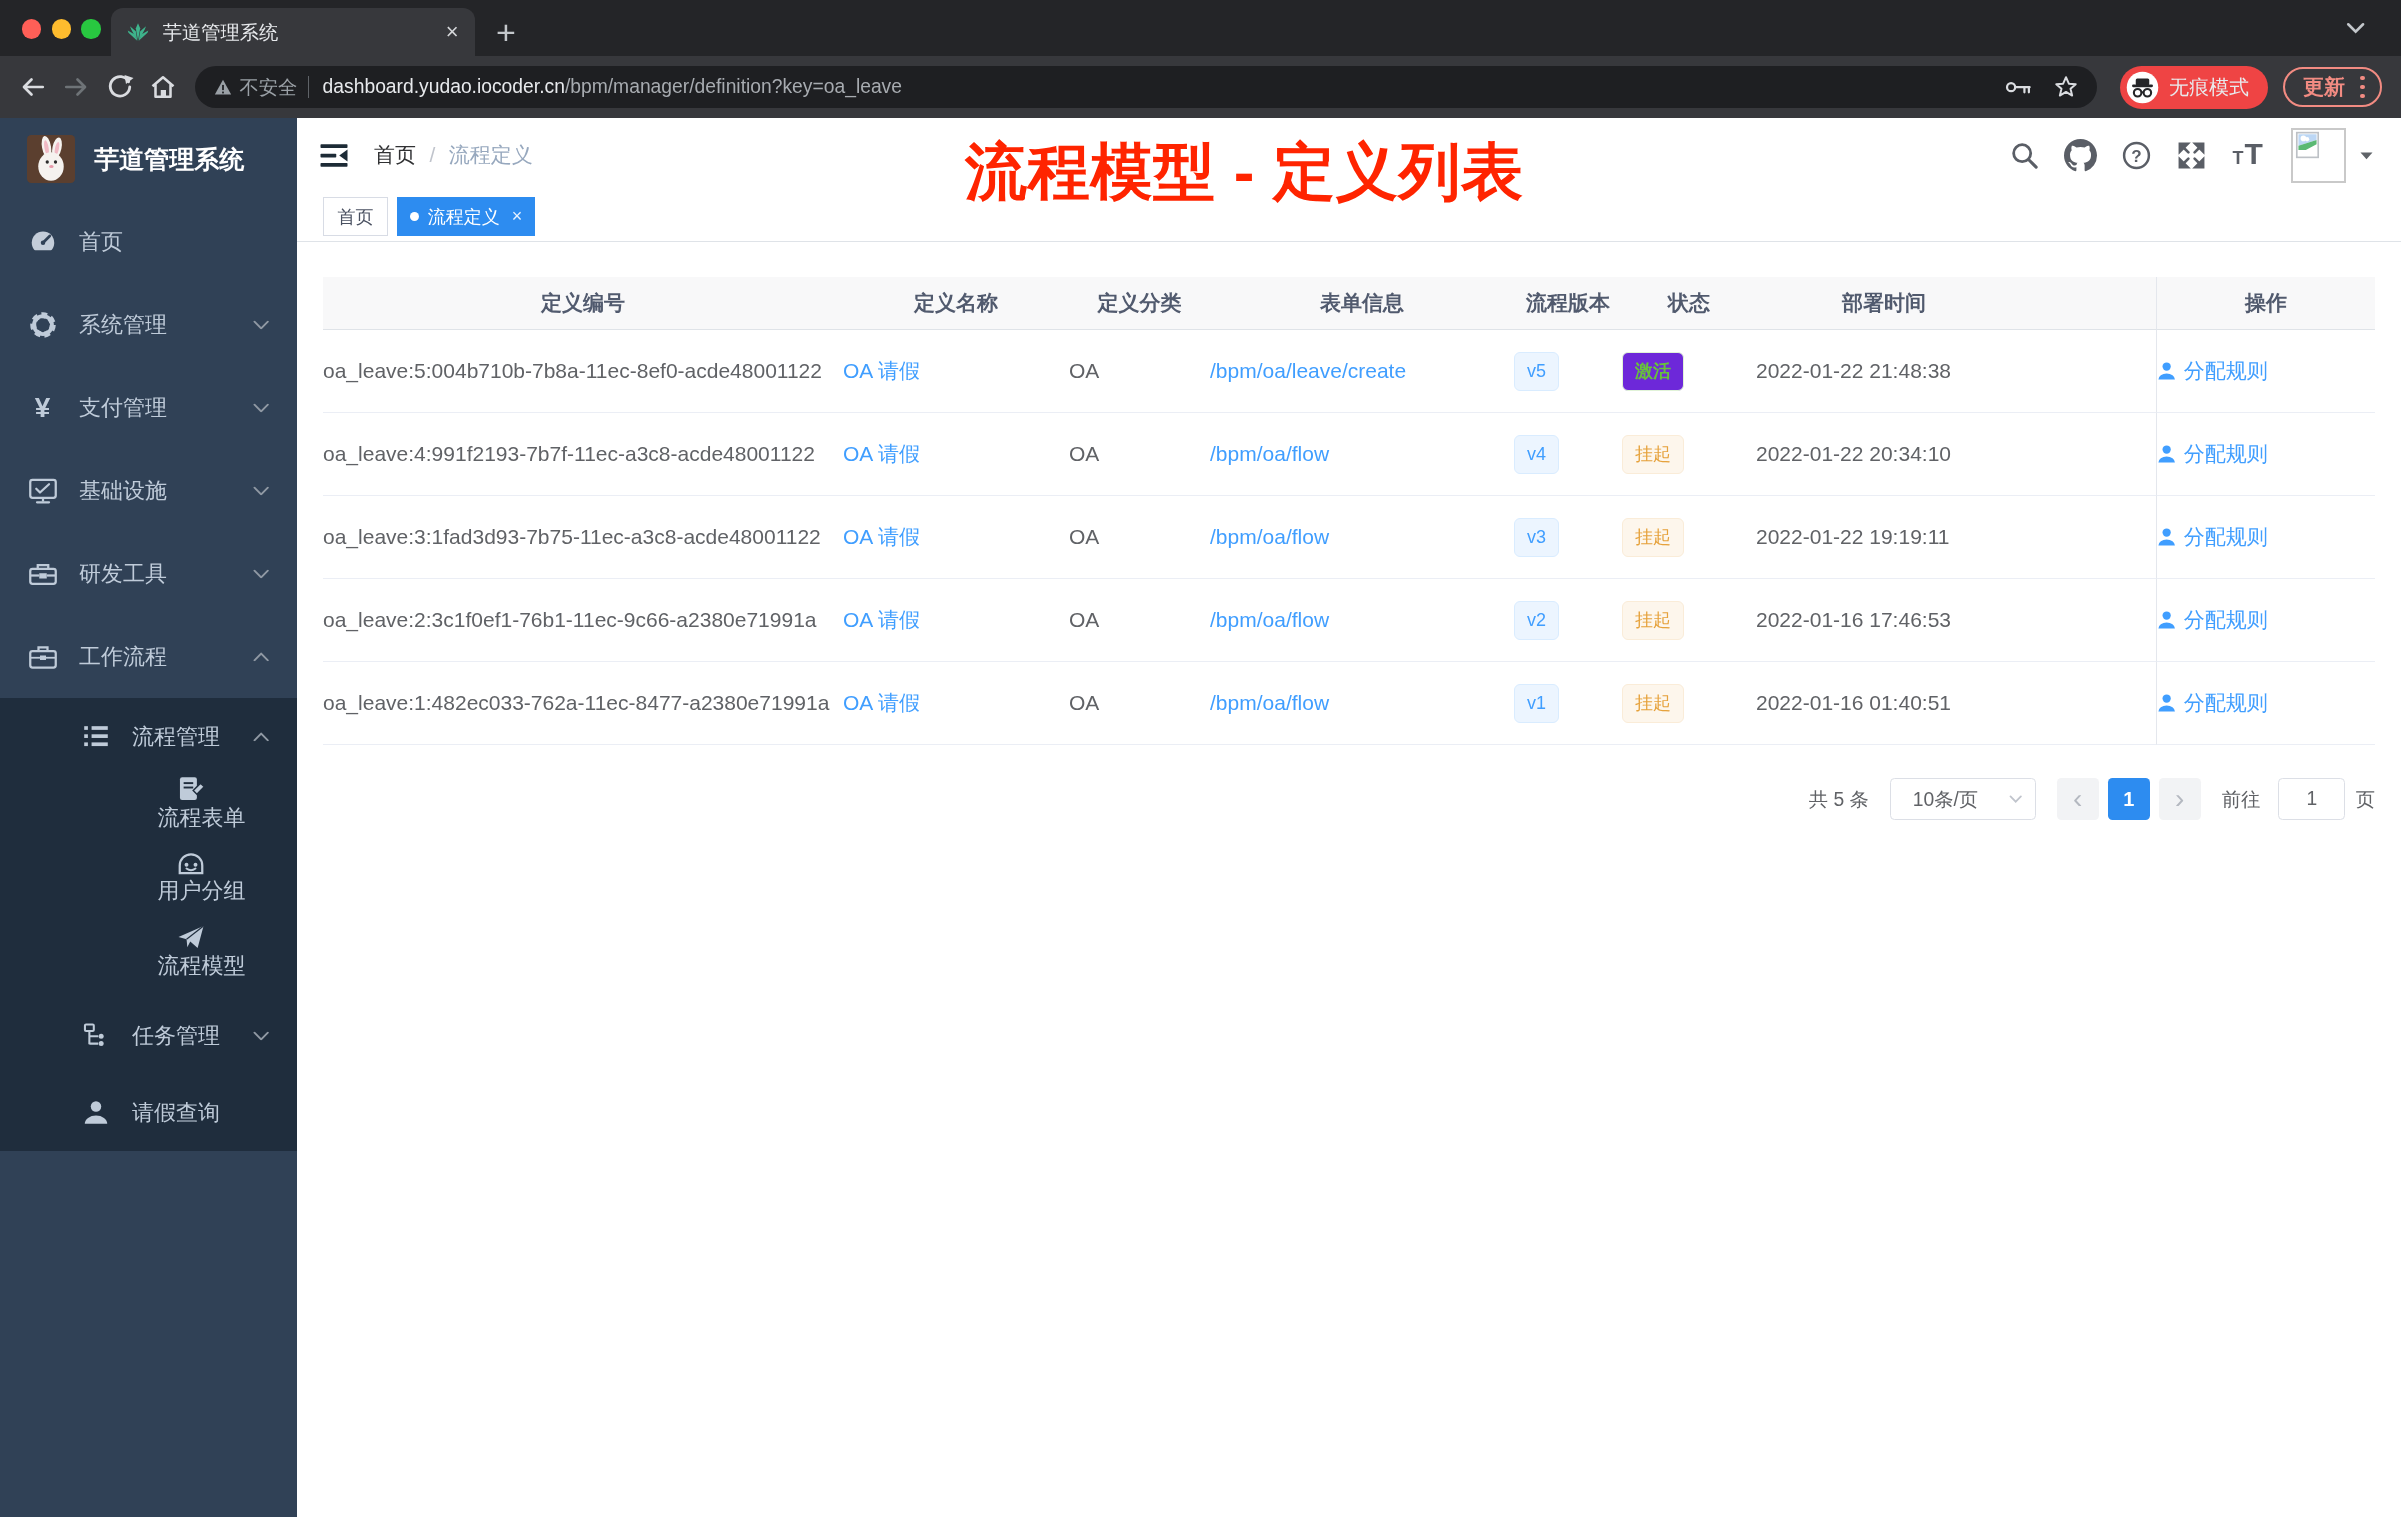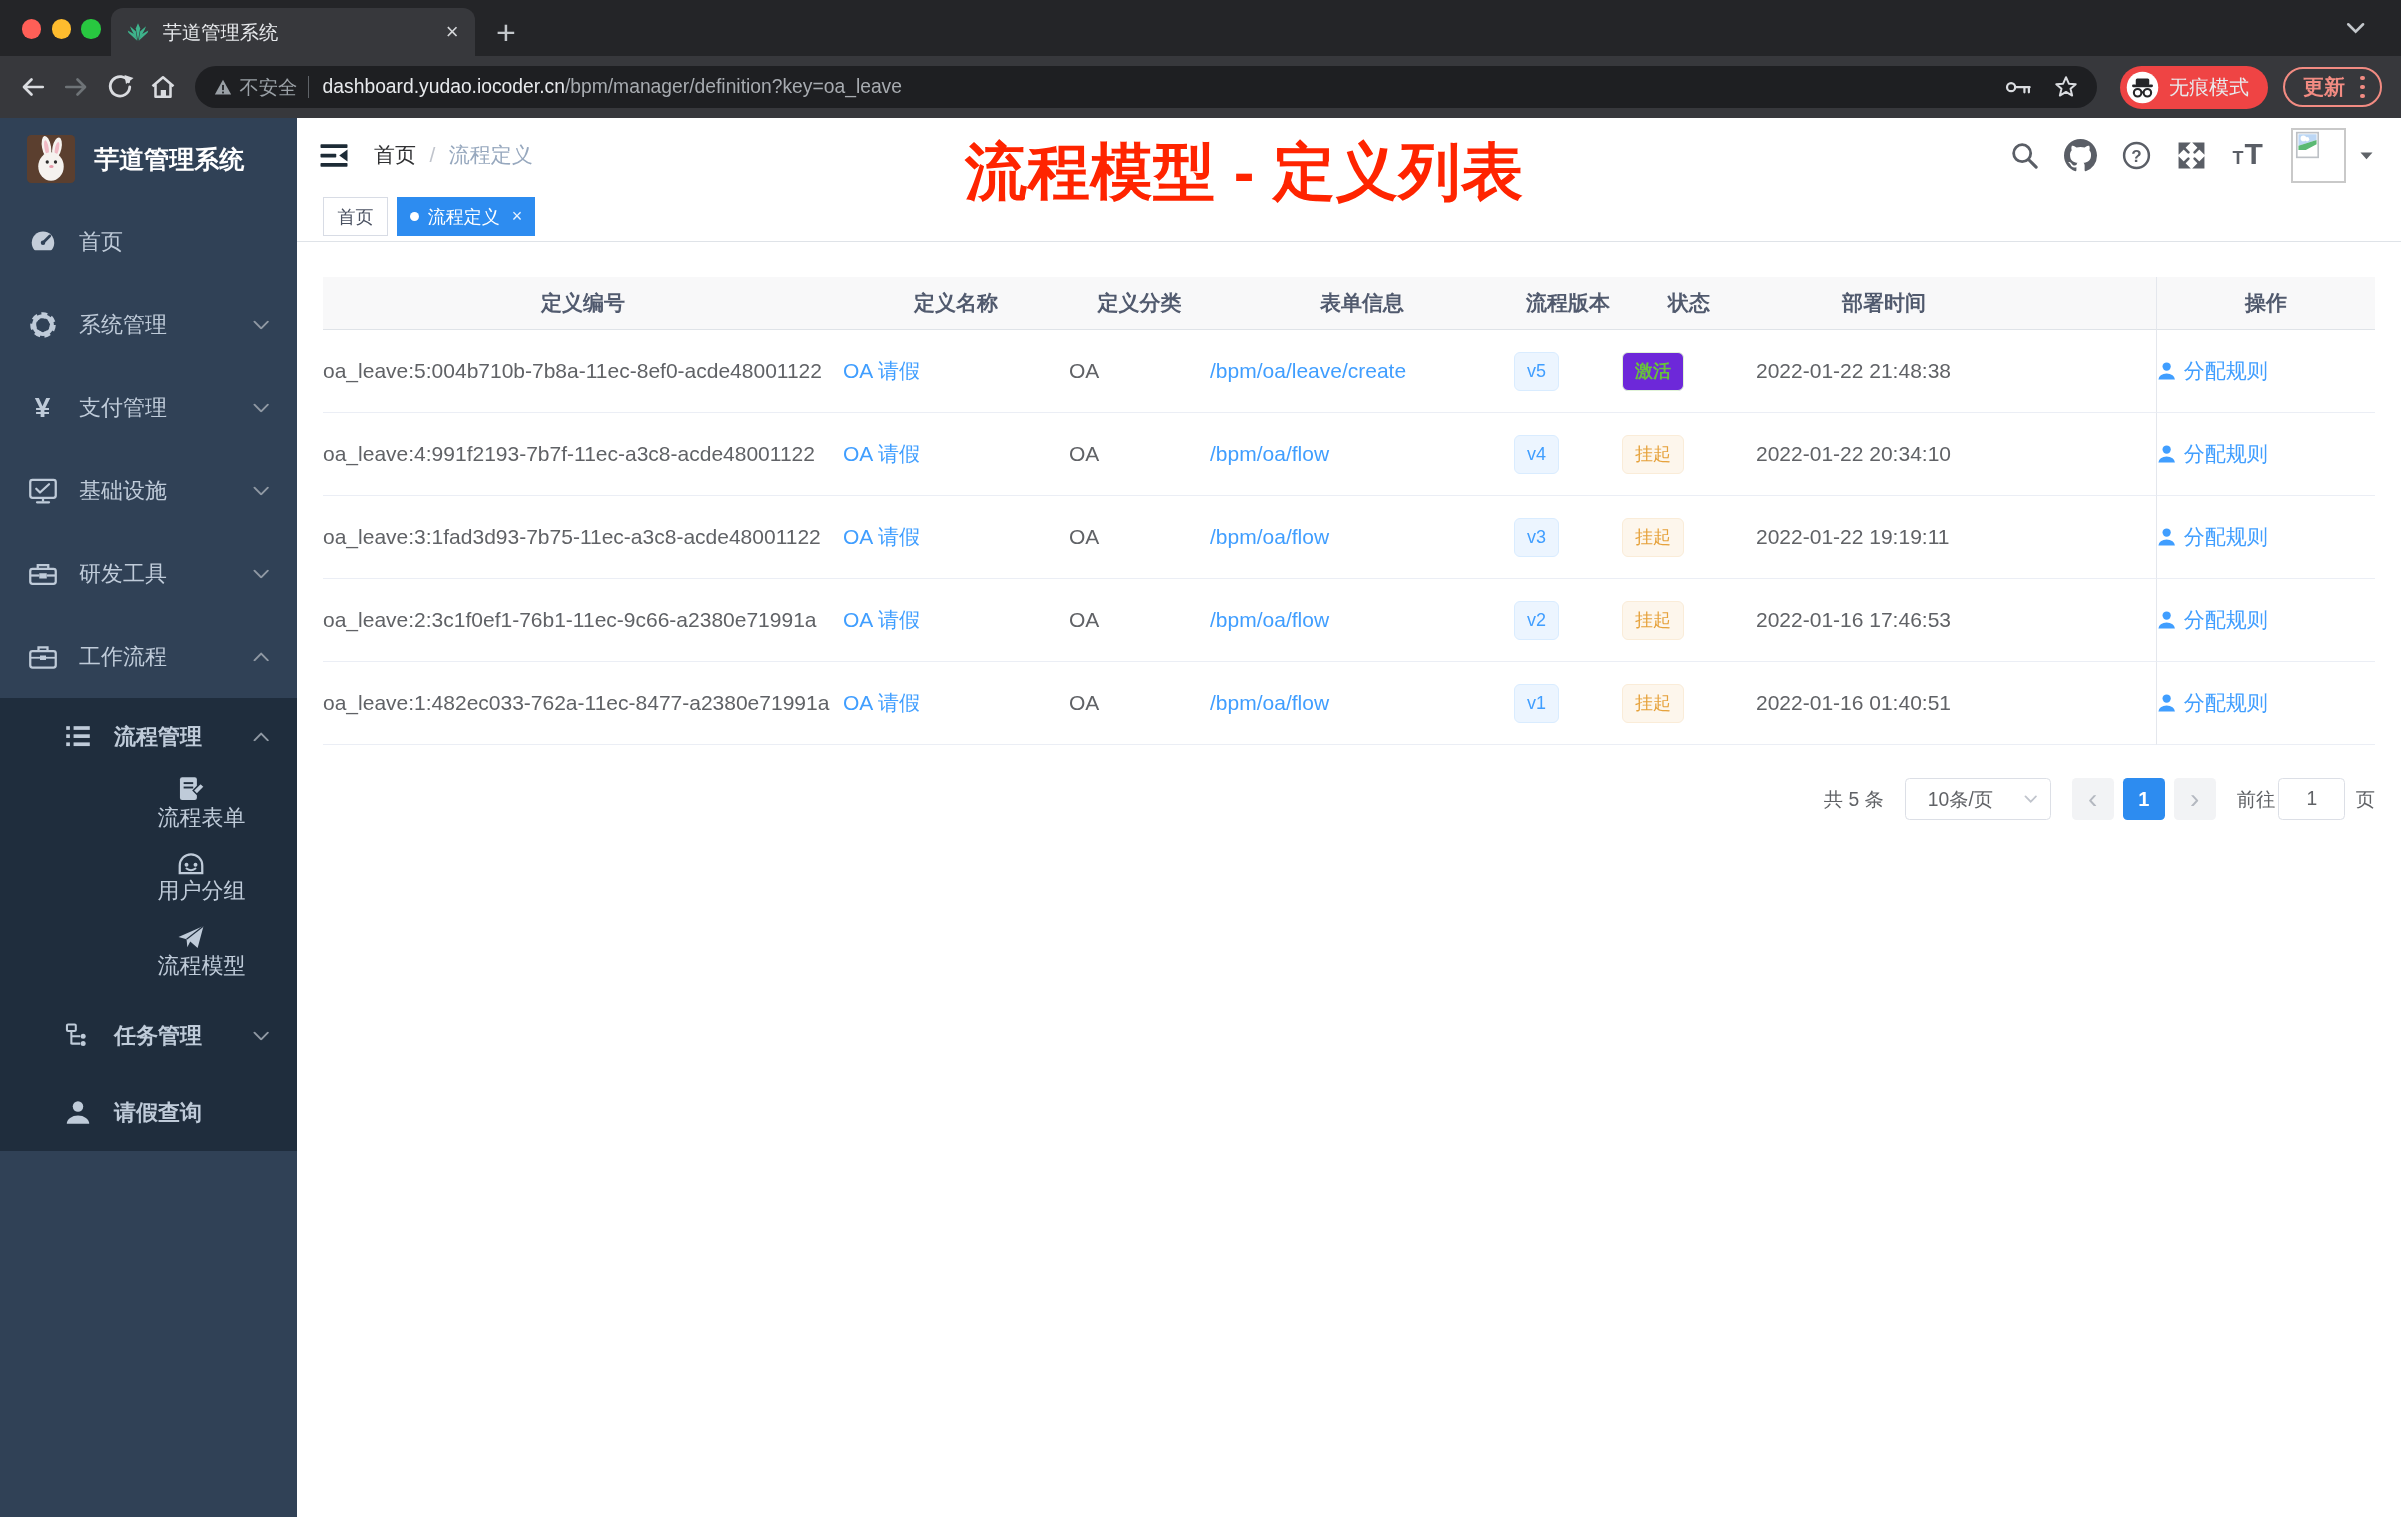--- a/index.html
+++ b/index.html
@@ -40,21 +40,21 @@
   
   .app { display:flex; height:1406px; }
   .sidebar { width:297px; background:#304156; flex-shrink:0; }
   .logo-row { height:82px; display:flex; align-items:center; padding-left:27px; }
   .logo-title { color:#fff; font-size:25px; font-weight:700; margin-left:19.3px; }
   .menu-item { height:83px; display:flex; align-items:center; padding-left:27px; position:relative; color:#bfcbd9; }
   .menu-item .mi-icon { width:31px; display:flex; justify-content:center; }
   .menu-item .mi-label { font-size:22px; margin-left:21px; }
   .mi-caret { position:absolute; right:28px; top:50%; transform:translateY(-50%); }
   .submenu { background:#1f2d3d; }
-  .sm1 { height:77px; padding-left:62px;font-weight:bold; }
+  .sm1 { height:77px; padding-left:80px; }
   .sm2 { height:74px; padding-left:85px;flex-direction:column; }
   .yen-glyph { font-size:28px; font-weight:700; color:#bfcbd9; line-height:1; }
 
   .main { flex:1; background:#fff; display:flex; flex-direction:column; position:relative; }
   .navbar { height:74px; display:flex; align-items:center; padding:0 27px 0 22px; position:relative; }
   .fold { margin-right:25px; }
   .crumb-home { font-size:21px; color:#303133; }
   .crumb-sep { font-size:21px; color:#c0c4cc; margin:0 13.4px; }
   .crumb-cur { font-size:21px; color:#97a8be; }
   .annotation { position:absolute; left:668px; top:12px; font-size:62px; font-weight:700; color:#ff2400;
@@ -92,21 +92,21 @@
   .pagination { width:2052px; margin-top:33px; display:flex; align-items:center; justify-content:flex-end;
                 font-size:19.3px; color:#606266; }
   .pg-total { margin-right:21px; }
   .pg-select { width:146px; height:42px; border:0.7px solid #dcdfe6; border-radius:4.5px; position:relative;
                display:flex; align-items:center; padding-left:22px; margin-right:21px; color:#606266; }
   .pg-select svg { position:absolute; right:12px; top:16.3px; }
   .pg-btn { width:42px; height:42px; border-radius:4.5px; background:#f2f3f5; color:#b4b8c0;
             display:flex; align-items:center; justify-content:center; font-size:28px; line-height:1; }
   .pg-cur { background:#2d8cf0; color:#fff; font-size:20px; font-weight:700; }
   .pg-group { display:flex; gap:9px; margin-right:21px; }
-  .pg-goto { margin-right:3px;text-align:center; }
+  .pg-goto { margin-right:18px;text-align:center; }
   .goto-input { width:67px; height:42px; border:0.7px solid #dcdfe6; border-radius:4.5px; text-align:center;
                 font-size:19.3px; color:#606266; font-family:inherit; margin-right:10.4px; }
 </style>
 </head>
 <body>
 
 <div class="tabstrip">
   <div class="traffic">
     <i class="t-red"></i>
     <i class="t-yellow"></i>

